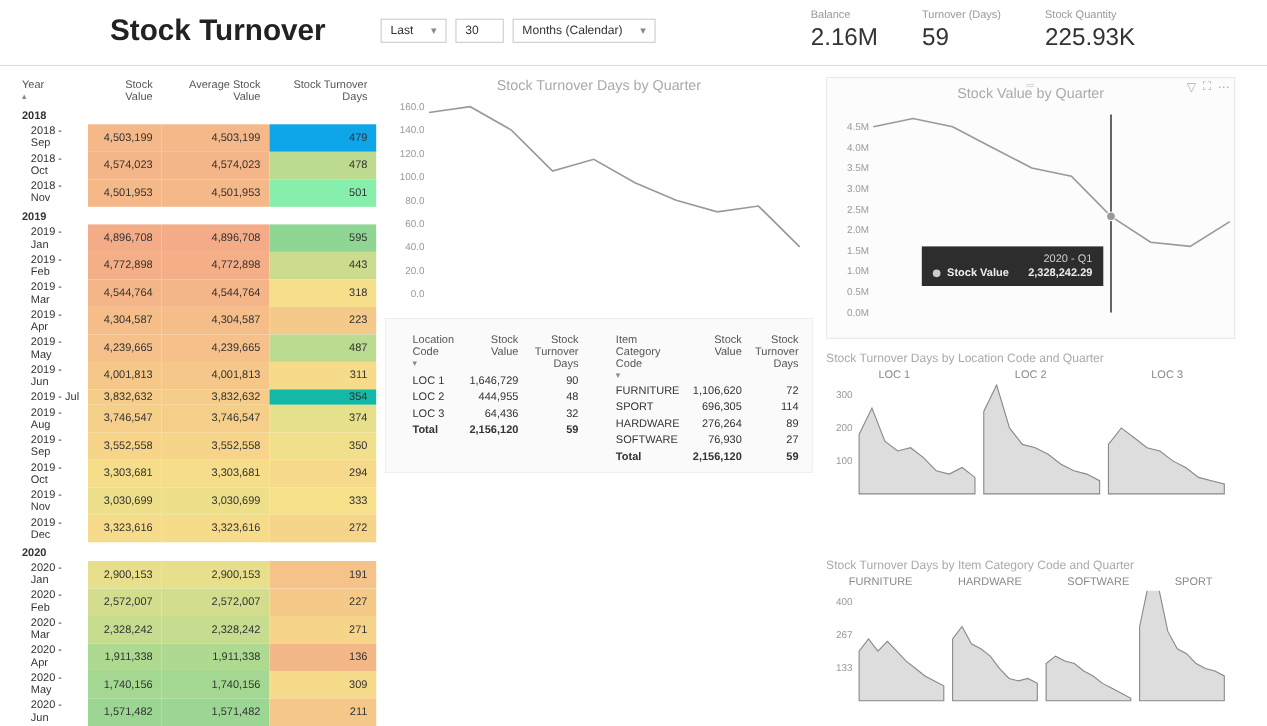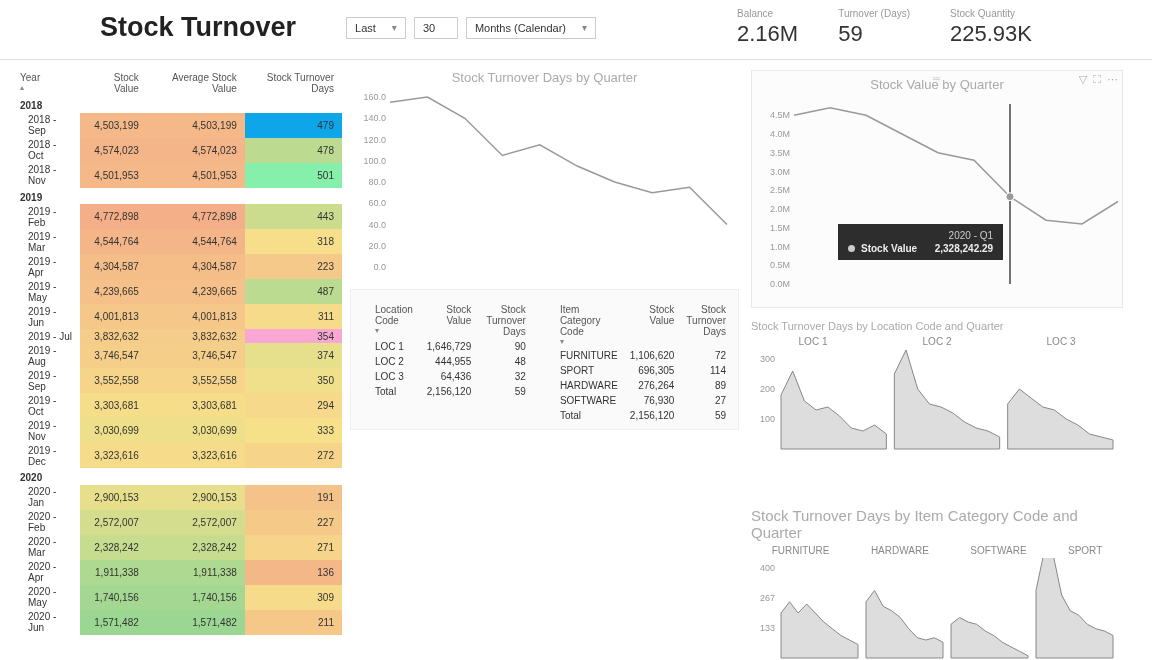--- a/index.html
+++ b/index.html
@@ -32,21 +32,21 @@
   .grip { position: absolute; top: 2px; left: 50%; transform: translateX(-50%); color: #ccc; font-size:10px; letter-spacing:1px;}
   .tooltip { position: absolute; background: #2d2d2d; color: #eee; padding: 6px 10px; font-size: 10px; z-index:10; }
   .tooltip .tt-date{color:#ccc;text-align:right;margin-bottom:2px;}
   .tooltip .tt-row{display:flex;align-items:center;gap:6px;}
   .tooltip .dot{width:7px;height:7px;border-radius:50%;background:#ccc;}
   .smtab { font-size: 10px; width: 100%; border-collapse: collapse; margin-top:6px;}
   .smtab th { font-weight:400; text-align:left; padding:2px 6px; vertical-align:top; color:#555;}
   .smtab th:not(:first-child){text-align:right;}
   .smtab td { padding:2px 6px; text-align:right; }
   .smtab td:first-child{text-align:left;}
-  .smtab .tot td{font-weight:400;}
+  .smtab .tot td{font-weight:700;}
   .sm-wrap{display:flex;gap:10px;background:#fafafa;border:1px solid #eee;padding:6px;}
   .sm-wrap>div{flex:1;margin-left:12px;}
   .smcharts{margin-top:8px;}
   .smrow{display:flex;justify-content:space-around;}
   .sm-lbl{font-size:10px;color:#888;text-align:center;margin-bottom:2px;}
 </style>
 </head>
 <body>
 
 <div class="header">
@@ -111,20 +111,26 @@
           <tr>
             <td style="padding-left:16px">2018 - Nov</td>
       <td style="background:rgb(245,184,137)">4,501,953</td>
       <td style="background:rgb(245,184,137)">4,501,953</td>
       <td style="background:#86efac">501</td>
           </tr>
           <tr class="year-row">
             <td colspan="4">2019</td>
           </tr>
           <tr>
+            <td style="padding-left:16px">2019 - Jan</td>
+      <td style="background:rgb(244,171,136)">4,896,708</td>
+      <td style="background:rgb(244,171,136)">4,896,708</td>
+      <td style="background:rgb(143,214,148)">595</td>
+          </tr>
+          <tr>
             <td style="padding-left:16px">2019 - Feb</td>
       <td style="background:rgb(244,175,136)">4,772,898</td>
       <td style="background:rgb(244,175,136)">4,772,898</td>
       <td style="background:rgb(203,220,142)">443</td>
           </tr>
           <tr>
             <td style="padding-left:16px">2019 - Mar</td>
       <td style="background:rgb(244,182,136)">4,544,764</td>
       <td style="background:rgb(244,182,136)">4,544,764</td>
       <td style="background:rgb(246,222,138)">318</td>
@@ -144,21 +150,21 @@
           <tr>
             <td style="padding-left:16px">2019 - Jun</td>
       <td style="background:rgb(245,199,137)">4,001,813</td>
       <td style="background:rgb(245,199,137)">4,001,813</td>
       <td style="background:rgb(246,220,138)">311</td>
           </tr>
           <tr>
             <td style="padding-left:16px">2019 - Jul</td>
       <td style="background:rgb(245,204,137)">3,832,632</td>
       <td style="background:rgb(245,204,137)">3,832,632</td>
-      <td style="background:#f9a8d4">354</td>
+      <td style="background:#14b8a6">354</td>
           </tr>
           <tr>
             <td style="padding-left:16px">2019 - Aug</td>
       <td style="background:rgb(245,207,137)">3,746,547</td>
       <td style="background:rgb(245,207,137)">3,746,547</td>
       <td style="background:rgb(230,223,140)">374</td>
           </tr>
           <tr>
             <td style="padding-left:16px">2019 - Sep</td>
       <td style="background:rgb(246,213,138)">3,552,558</td>
@@ -362,21 +368,21 @@
           <text x="24" y="73" text-anchor="end" font-size="9" fill="#999">100</text>
           <text x="24" y="43" text-anchor="end" font-size="9" fill="#999">200</text>
           <text x="24" y="13" text-anchor="end" font-size="9" fill="#999">300</text>
           <path d="M 30 100 L 30 46 L 41.7037037037037 22 L 53.407407407407405 52 L 65.11111111111111 61 L 76.81481481481481 58 L 88.5185185185185 67 L 100.22222222222223 79 L 111.92592592592592 82 L 123.62962962962962 76 L 135.33333333333331 85 L 135.33333333333331 100 Z" fill="#ddd" stroke="#888" stroke-width="1"></path>
           <path d="M 143.33333333333331 100 L 143.33333333333331 25 L 155.037037037037 0.9999999999999858 L 166.7407407407407 40 L 178.44444444444443 55 L 190.14814814814812 58 L 201.85185185185182 64 L 213.55555555555554 73 L 225.25925925925924 79 L 236.96296296296293 82 L 248.66666666666663 88 L 248.66666666666663 100 Z" fill="#ddd" stroke="#888" stroke-width="1"></path>
           <path d="M 256.66666666666663 100 L 256.66666666666663 55 L 268.3703703703703 40 L 280.074074074074 49 L 291.7777777777777 58 L 303.4814814814814 61 L 315.18518518518516 70 L 326.88888888888886 76 L 338.59259259259255 85 L 350.29629629629625 88 L 361.99999999999994 91 L 361.99999999999994 100 Z" fill="#ddd" stroke="#888" stroke-width="1"></path>
         </svg>
     </div>
 
     <div class="smcharts" style="margin-top:10px;">
-      <div class="visual-title" style="text-align:left;font-size:15px;margin-top:44px;">Stock Turnover Days by Item Category Code and Quarter</div>
+      <div class="visual-title" style="text-align:left;font-size:11px;margin-top:44px;">Stock Turnover Days by Item Category Code and Quarter</div>
       <div class="smrow" id="sm-cat-row">
           <div class="sm-lbl">FURNITURE</div>
           <div class="sm-lbl">HARDWARE</div>
           <div class="sm-lbl">SOFTWARE</div>
           <div class="sm-lbl">SPORT</div>
         </div>
       <svg width="370" height="110" id="svg-smcat">
           <text x="24" y="73" text-anchor="end" font-size="9" fill="#999">133</text>
           <text x="24" y="42.99999999999999" text-anchor="end" font-size="9" fill="#999">267</text>
           <text x="24" y="13" text-anchor="end" font-size="9" fill="#999">400</text>

